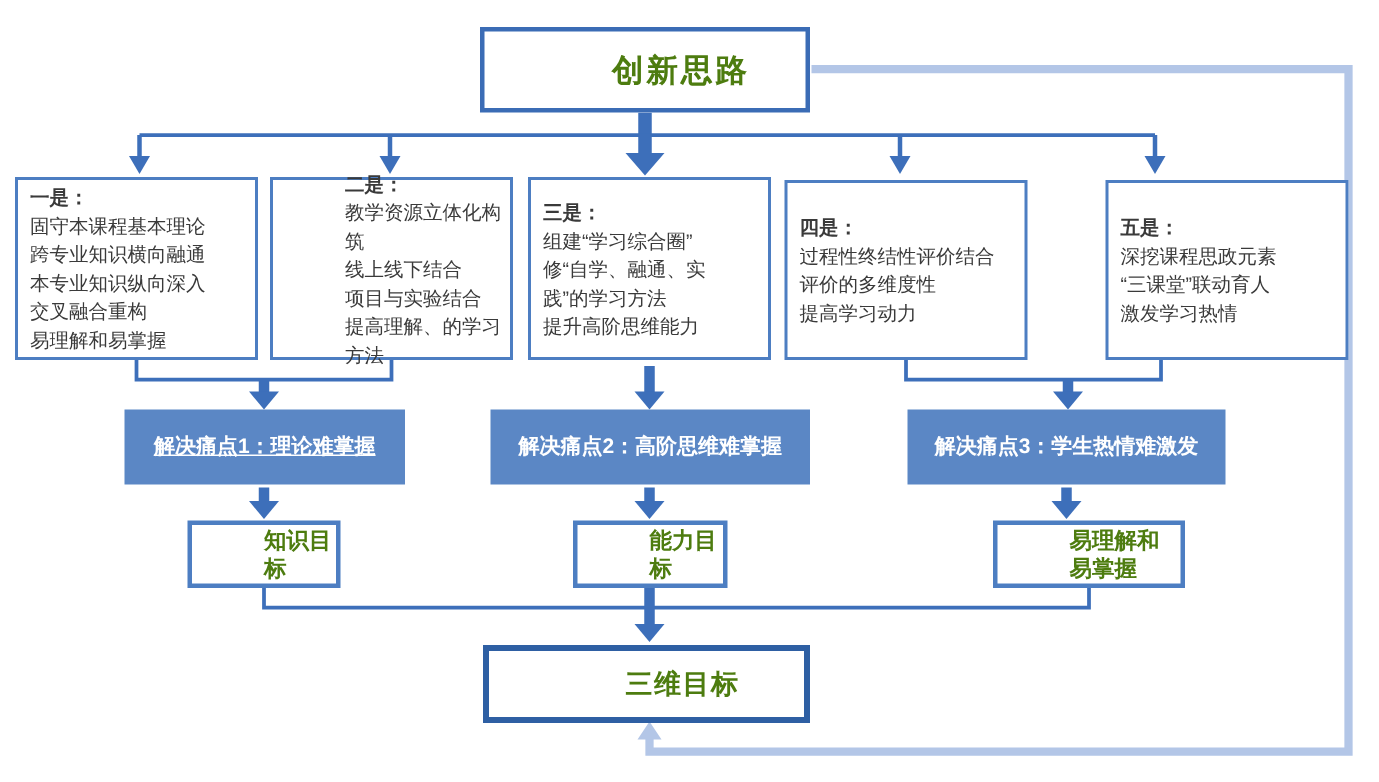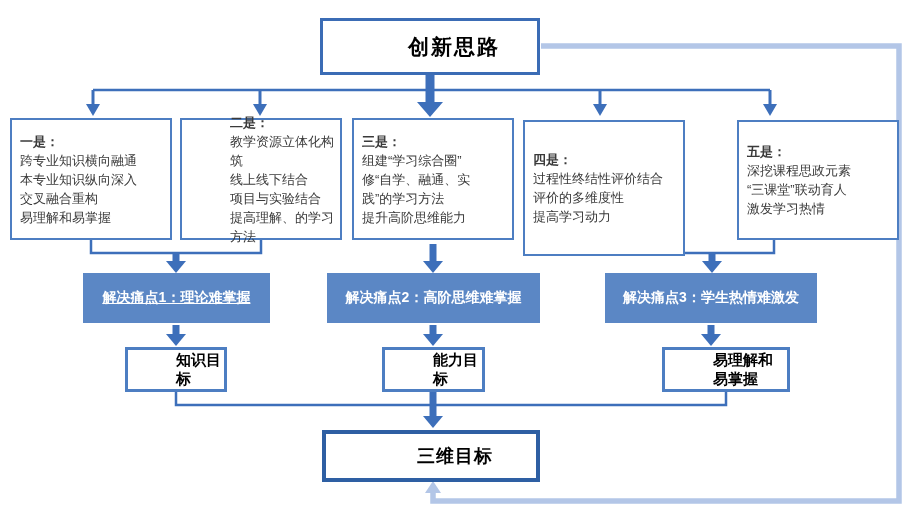--- a/index.html
+++ b/index.html
@@ -7,21 +7,21 @@
     --title-border:#3b6cb5; --final-border:#2e5fa3; --feedback:#b3c6e7; --text:#3a3a3a;
   }
   html,body{margin:0;padding:0;background:#fff;}
   body{font-family:"Liberation Sans","DejaVu Sans",sans-serif;}
   .canvas{position:relative;width:919px;height:521px;background:#ffffff;overflow:hidden;}
   .canvas svg{position:absolute;left:0;top:0;}
   .c-line{stroke:var(--arrow);fill:none;}
   .c-fill{fill:var(--arrow);stroke:none;}
   .f-line{stroke:var(--feedback);fill:none;}
   .f-fill{fill:var(--feedback);stroke:none;}
-  .node{position:absolute;background:#fff;box-sizing:border-box;display:flex;align-items:center;justify-content:center;color:#000000;padding-left:48px;}
+  .node{position:absolute;background:#fff;box-sizing:border-box;display:flex;align-items:center;justify-content:center;color:#4d7c0f;padding-left:48px;}
   .title-box{border:3px solid var(--title-border);font-size:21px;font-weight:bold;letter-spacing:2px;}
   .final-box{border:4px solid var(--final-border);font-size:18px;font-weight:bold;letter-spacing:1px;}
   .goal{border:3px solid var(--box-border);font-size:15px;font-weight:bold;}
   .sbox{position:absolute;background:#fff;border:2.5px solid var(--box-border);box-sizing:border-box;
         display:flex;flex-direction:column;justify-content:center;
         padding:4px 4px 4px 8px;font-size:13px;line-height:19px;color:var(--text);}
   .sbox .heading{font-weight:bold;}
   .bar{position:absolute;background:var(--bar-fill);color:#ffffff;font-weight:bold;font-size:14px;
        height:50px;box-sizing:border-box;display:flex;align-items:center;justify-content:center;}
 </style>
@@ -69,20 +69,21 @@
 
     <path class="c-line" d="M176 392 V405 H726 V392" stroke-width="2.5"></path>
     <path class="c-line" d="M433 392 V417" stroke-width="7"></path>
     <polygon class="c-fill" points="423,416 443,416 433,428"></polygon>
   </svg>
 
   <div class="node title-box" style="left:320px;top:18px;width:220px;height:57px;">创新思路</div>
 
   <div class="sbox" style="left:10px;top:118px;width:162px;height:122px;">
     <div class="heading">一是：</div>
+    <div>固守本课程基本理论</div>
     <div>跨专业知识横向融通</div>
     <div>本专业知识纵向深入</div>
     <div>交叉融合重构</div>
     <div>易理解和易掌握</div>
   </div>
 
   <div class="sbox" style="left:180px;top:118px;width:162px;height:122px;padding-left:48px;">
     <div class="heading">二是：</div>
     <div>教学资源立体化构筑</div>
     <div>线上线下结合</div>
@@ -91,21 +92,21 @@
   </div>
 
   <div class="sbox" style="left:352px;top:118px;width:162px;height:122px;">
     <div class="heading">三是：</div>
     <div>组建“学习综合圈”</div>
     <div>修“自学、融通、实</div>
     <div>践”的学习方法</div>
     <div>提升高阶思维能力</div>
   </div>
 
-  <div class="sbox" style="left:523px;top:120px;width:162px;height:136px;">
+  <div class="sbox" style="left:523px;top:120px;width:162px;height:120px;">
     <div class="heading">四是：</div>
     <div>过程性终结性评价结合</div>
     <div>评价的多维度性</div>
     <div>提高学习动力</div>
   </div>
 
   <div class="sbox" style="left:693px;top:120px;width:162px;height:120px;margin-left:44px;">
     <div class="heading">五是：</div>
     <div>深挖课程思政元素</div>
     <div>“三课堂”联动育人</div>

